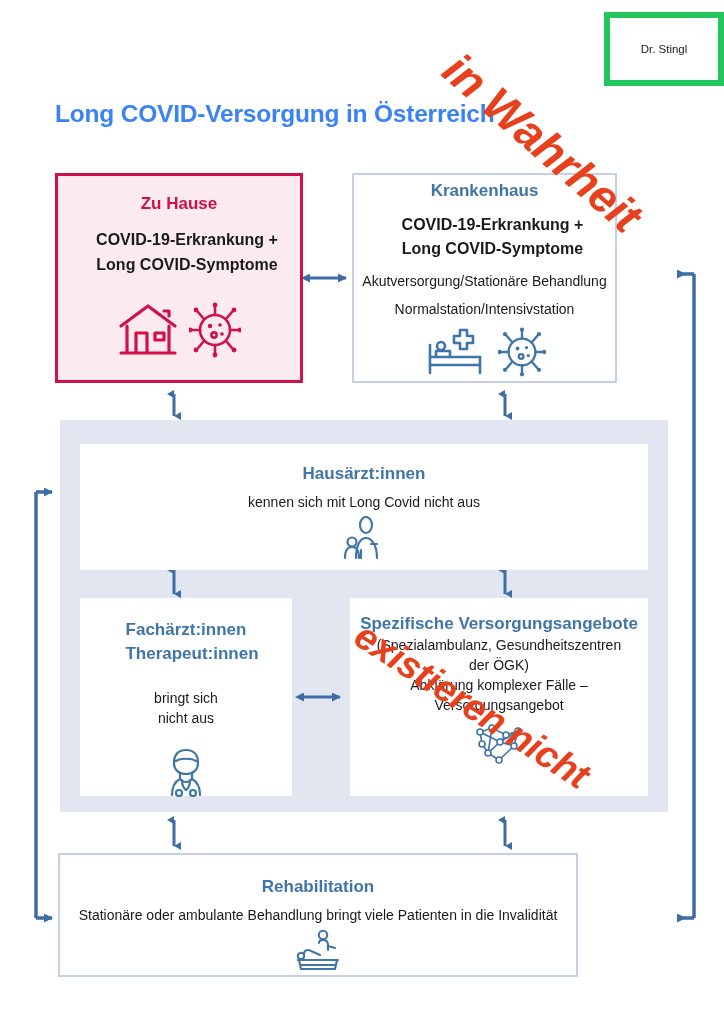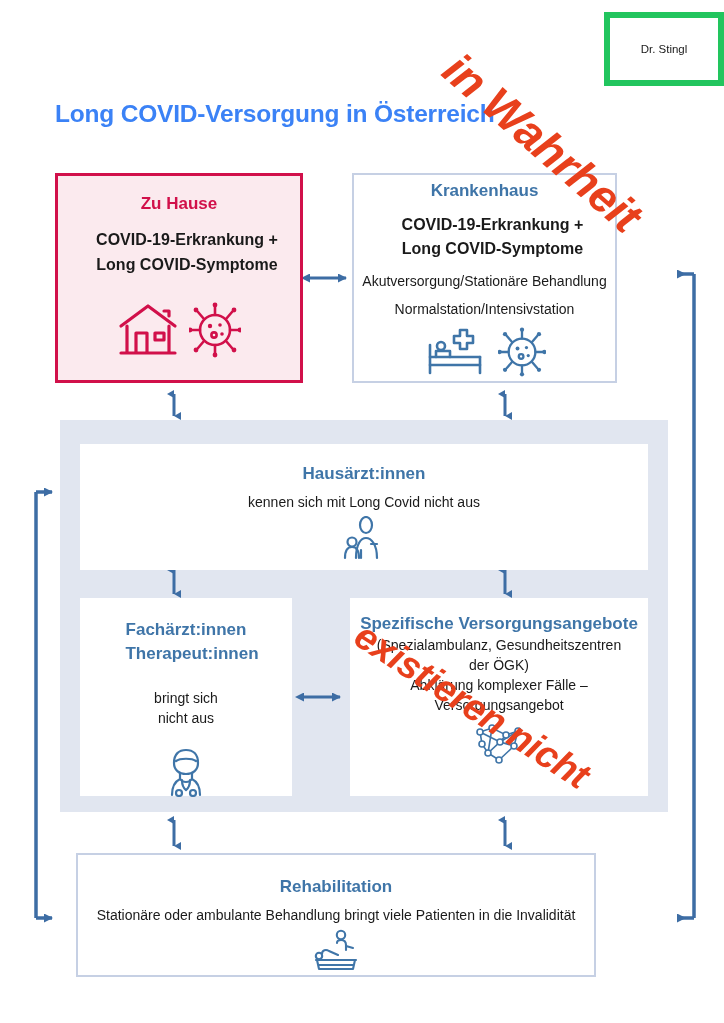--- a/index.html
+++ b/index.html
@@ -344,21 +344,21 @@
         <circle cx="45" cy="9" r="3" fill="#ffffff"></circle>
         <circle cx="41" cy="24" r="3" fill="#ffffff"></circle>
         <circle cx="27" cy="20" r="3" fill="#ffffff"></circle>
         <circle cx="15" cy="31" r="3" fill="#ffffff"></circle>
         <circle cx="9" cy="22" r="3" fill="#ffffff"></circle>
         <circle cx="26" cy="38" r="3" fill="#ffffff"></circle>
       </svg>
     </div>
   </div>
 
-  <div class="card card-blue" style="left:76px; top:853px; width:520px; height:124px; justify-content:flex-start; padding-top:22px;text-align:right;">
+  <div class="card card-blue" style="left:58px; top:853px; width:520px; height:124px; justify-content:flex-start; padding-top:22px;text-align:right;">
     <div class="card-title">Rehabilitation</div>
     <div class="card-line" style="margin-top:10px;">Stationäre oder ambulante Behandlung bringt viele Patienten in die Invalidität</div>
     <div style="margin-top:6px;">
       <svg width="52" height="44" viewBox="0 0 52 44" fill="none" stroke="#3f75a8" stroke-width="2.1" stroke-linecap="round" stroke-linejoin="round">
         <circle cx="31" cy="6" r="4.2"></circle>
         <path d="M27 14 C27 11 29 11 31 11 C34 11 36 13 36 16 L36 21"></path>
         <path d="M36 17 L43 19"></path>
         <path d="M12 25 C12 21 16 20 19 22 L28 26"></path>
         <circle cx="9" cy="27" r="3.2"></circle>
         <path d="M6 31 L46 31"></path>

